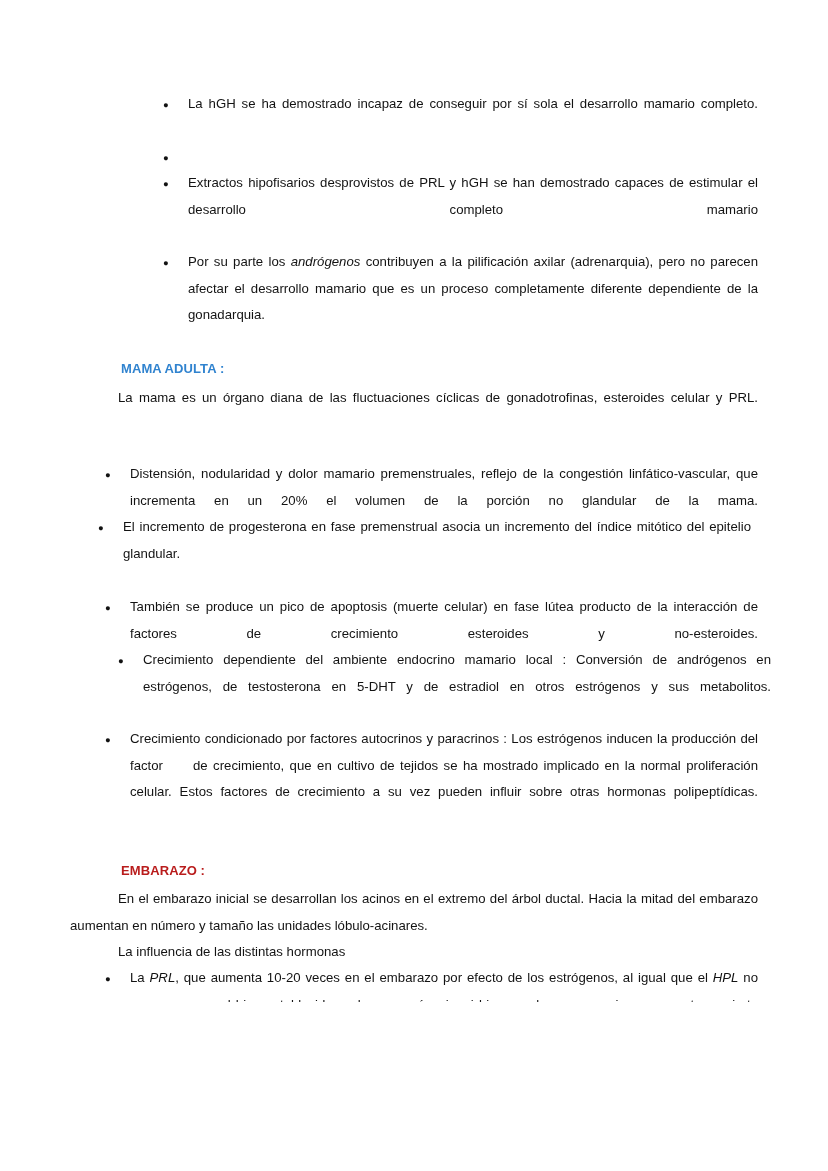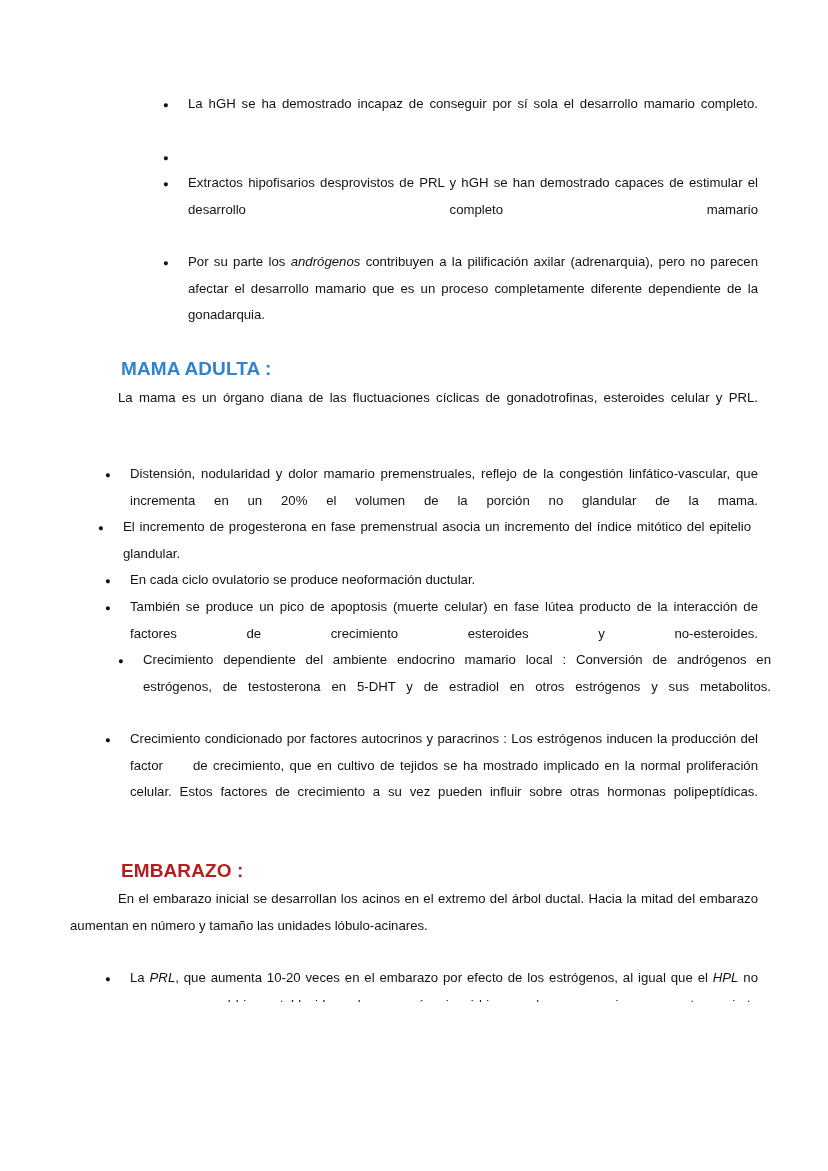--- a/index.html
+++ b/index.html
@@ -59,21 +59,21 @@
     position: absolute;
     text-align: justify;
     line-height: 26.6px;
   }
 
   .heading {
     position: absolute;
     font-weight: bold;
     letter-spacing: 0.1px;
     line-height: 20px;
-    font-size: 19px;
+    font-size: 13px;
   }
 
   .pagenum {
     position: absolute;
     font-family: "Liberation Serif", serif;
     font-size: 14.5px;
     color: #2b2b2b;
   }
 
   i, em { font-style: italic; }
@@ -115,44 +115,41 @@
   <div class="bullet-row" style="left:105px; top:461px; width:653px;">
     <span class="bullet-dot"></span>
     <span class="bullet-text force-just" style="margin-left:25px;">Distensión, nodularidad y dolor mamario premenstruales, reflejo de la congestión linfático-vascular, que incrementa en un 20% el volumen de la porción no glandular de la mama.</span>
   </div>
 
   <div class="bullet-row" style="left:98px; top:514px; width:653px;">
     <span class="bullet-dot"></span>
     <span class="bullet-text force-just" style="margin-left:25px;">El incremento de progesterona en fase premenstrual  asocia un incremento del índice mitótico del epitelio glandular.</span>
   </div>
 
-  <div class="bullet-row" style="left:105px; top:567px; width:653px;">
-    <span class="bullet-dot"></span>
-    <span class="bullet-text" style="margin-left:25px;">En cada ciclo ovulatorio se produce neoformación ductular.</span>
-  </div>
 
   <div class="bullet-row" style="left:105px; top:594px; width:653px;">
     <span class="bullet-dot"></span>
     <span class="bullet-text force-just" style="margin-left:25px;">También se produce un pico de apoptosis (muerte celular) en fase lútea producto de la interacción de factores de crecimiento esteroides y no-esteroides.</span>
   </div>
 
   <div class="bullet-row" style="left:118px; top:647px; width:653px;">
     <span class="bullet-dot"></span>
     <span class="bullet-text force-just" style="margin-left:25px;">Crecimiento dependiente del ambiente endocrino mamario local : Conversión de andrógenos en estrógenos, de testosterona en 5-DHT y de estradiol en otros estrógenos y sus metabolitos.</span>
   </div>
 
   <div class="bullet-row" style="left:105px; top:726px; width:653px;">
     <span class="bullet-dot"></span>
     <span class="bullet-text force-just" style="margin-left:25px;"><span>Crecimiento condicionado por factores autocrinos y paracrinos : Los estrógenos inducen la producción del factor</span><span class="gap-sym"></span><span>de crecimiento, que en cultivo de tejidos se ha mostrado implicado en la normal proliferación celular. Estos factores de crecimiento a su vez pueden influir sobre otras hormonas polipeptídicas.</span></span>
   </div>
 
   <div class="heading" style="left:121px; top:861px; color:#b91c1c;">EMBARAZO :</div>
 
   <div class="para" style="left:70px; top:886px; width:688px; text-indent:48px;">En el embarazo inicial se desarrollan los acinos en el extremo del árbol ductal. Hacia la mitad del embarazo aumentan en número y tamaño las unidades lóbulo-acinares.</div>
 
+  <div class="para" style="left:70px; top:939px; width:688px; text-indent:48px; text-align:left;">La influencia de las distintas hormonas</div>
 
   <div class="bullet-row" style="left:105px; top:965px; width:653px;">
     <span class="bullet-dot"></span>
     <span class="bullet-text force-just" style="margin-left:25px;"><span>La </span><i>PRL</i><span>, que aumenta 10-20 veces en el embarazo por  efecto de los estrógenos, al igual que el </span><i>HPL</i><span> no poseen un papel  bien establecido en la mamogénesis, si bien en algunas especies parecen tener cierta importancia en la diferenciación mamaria al principio del embarazo.</span></span>
   </div>
 
   <div class="pagenum" style="left:738px; top:1103px;">2</div>
 
 </div>
 

